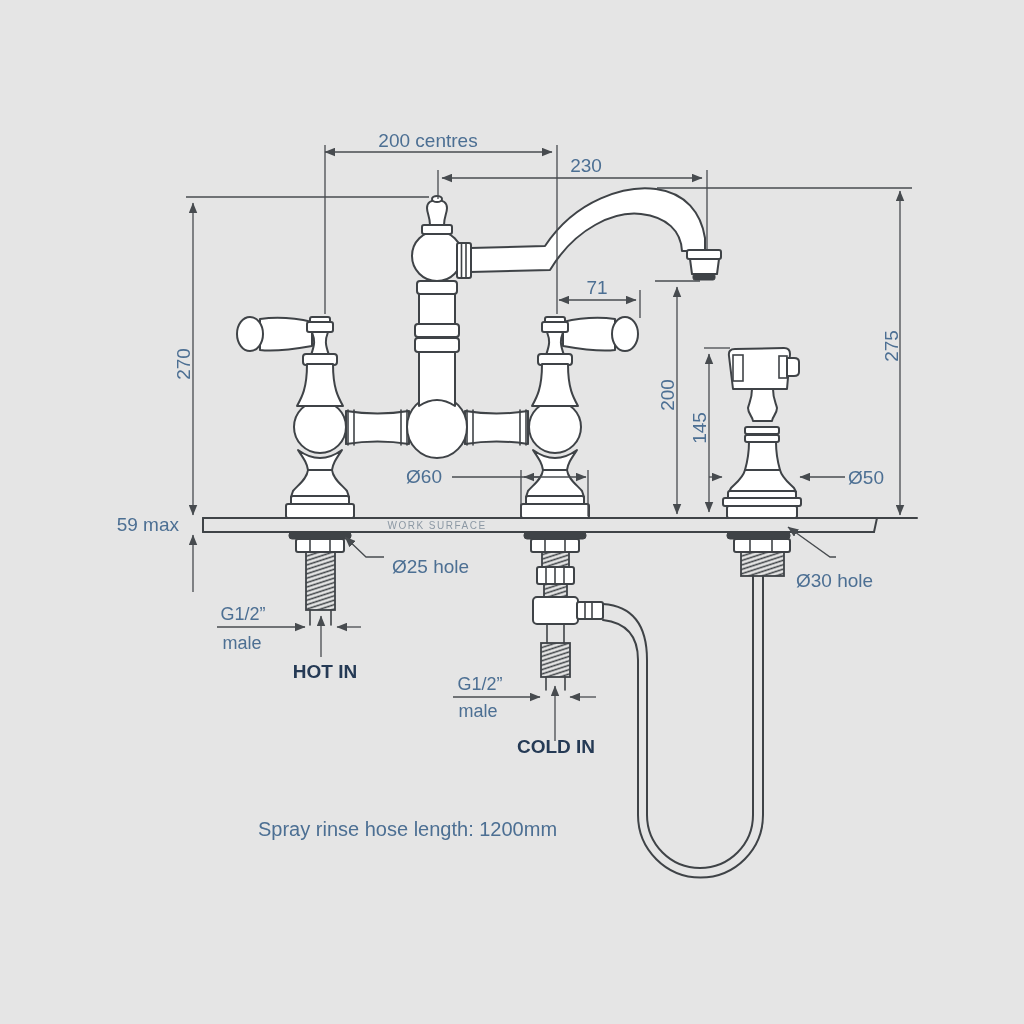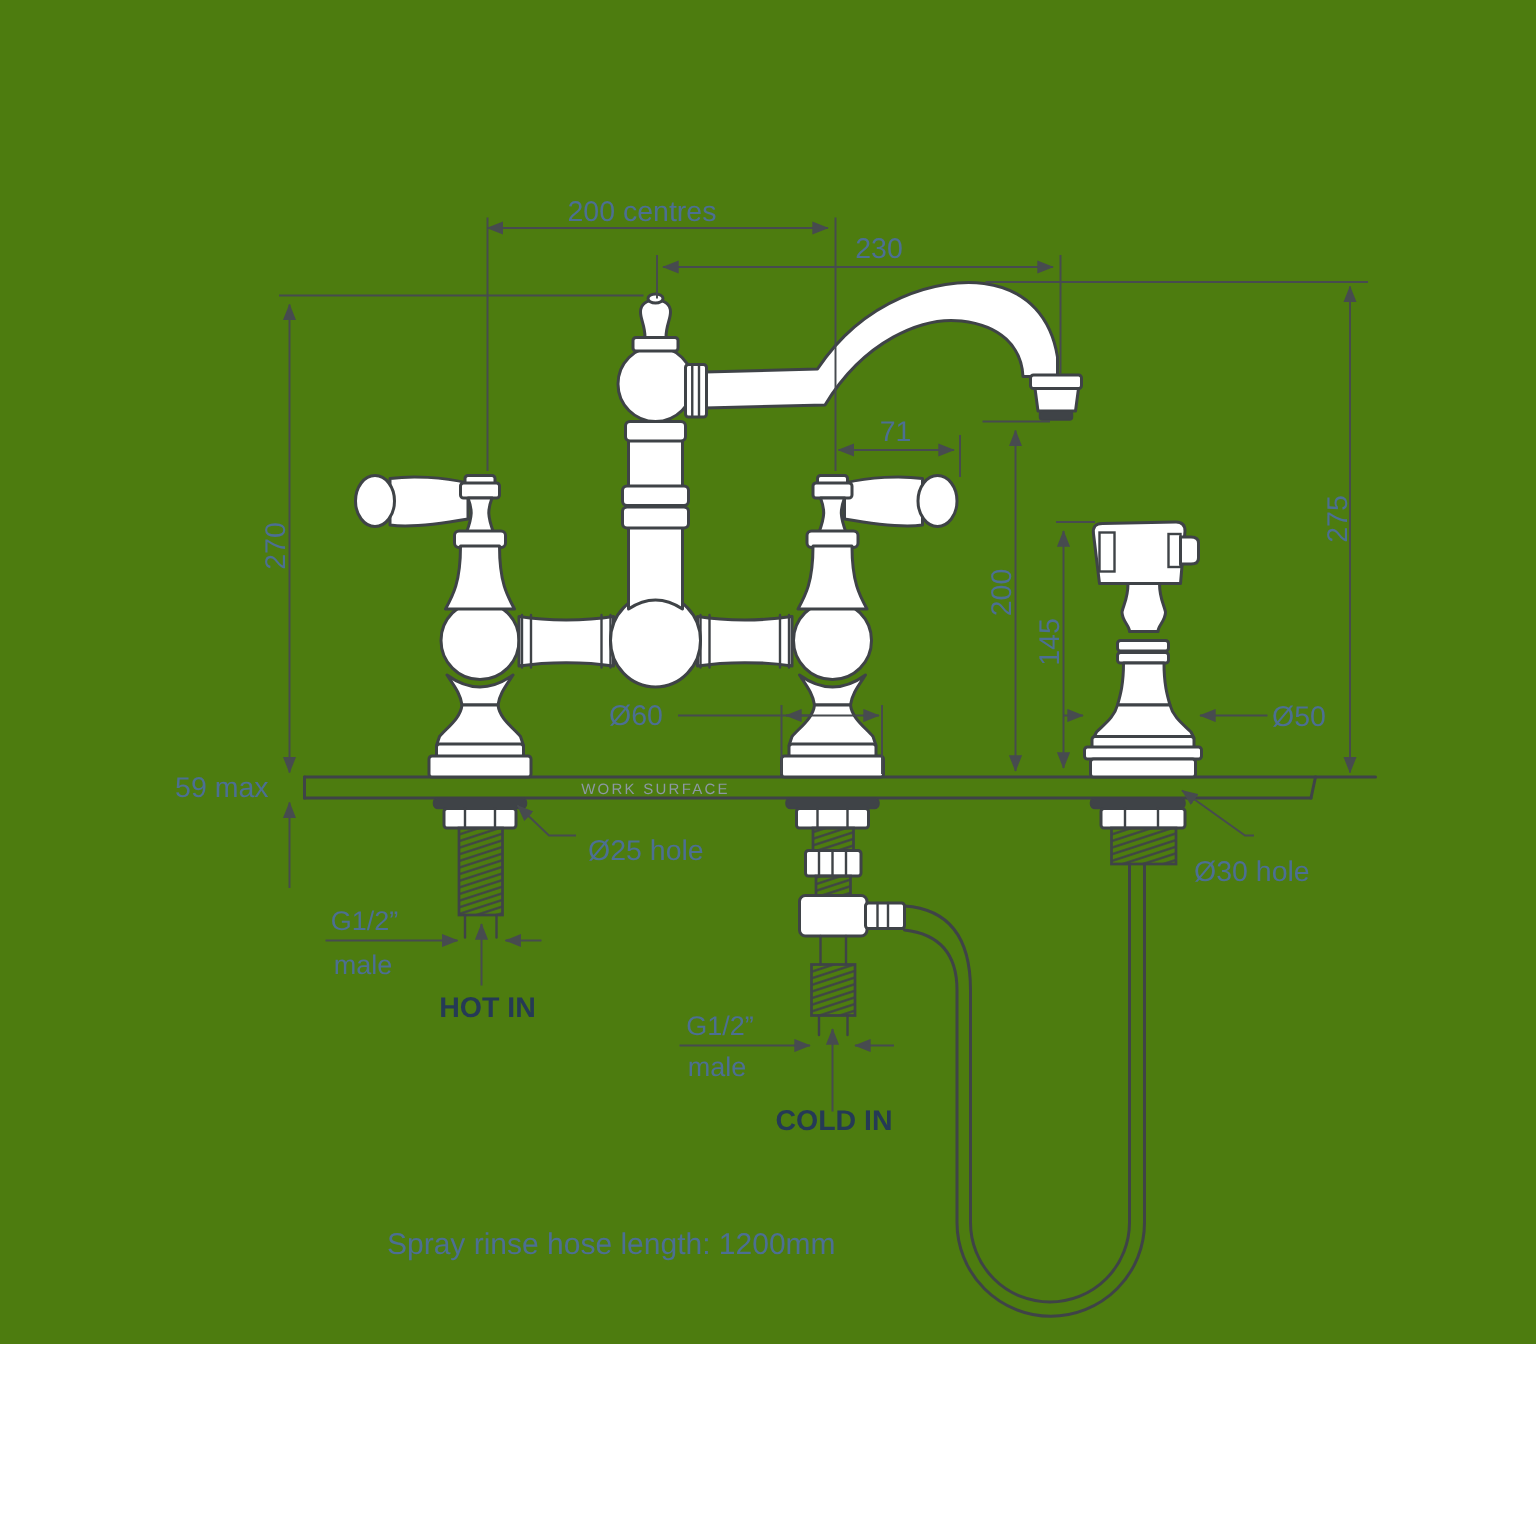--- a/index.html
+++ b/index.html
@@ -1,16 +1,16 @@
 <!DOCTYPE html>
 <html style="--line: #3f4347; --dimline: #474b4f; --dimtext: #4c6f93; --boldtext: #253a55; --surftext: #8c98a4;"><head>
 <meta charset="utf-8">
 <style>
   html,body{margin:0;padding:0;background:#fff;}
-  .stage{width:1024px;height:896px;background:#4d7c0f;position:relative;overflow:hidden;}
+  .stage{width:1024px;height:1024px;background:#e5e5e5;position:relative;overflow:hidden;}
   svg{display:block;}
   .ln  {stroke:var(--line);stroke-width:2;fill:none;stroke-linecap:round;stroke-linejoin:round;}
   .lnt {stroke:var(--line);stroke-width:1.6;fill:none;stroke-linecap:round;}
   .lnf {stroke:var(--line);stroke-width:2;fill:#ffffff;stroke-linejoin:round;}
   .ink {fill:var(--line);stroke:var(--line);stroke-width:1;}
   .dim {stroke:var(--dimline);stroke-width:1.3;fill:none;}
   .t   {font:19px "Liberation Sans",sans-serif;fill:var(--dimtext);}
   .tsm {font:18px "Liberation Sans",sans-serif;fill:var(--dimtext);}
   .tb  {font:bold 19px "Liberation Sans",sans-serif;fill:var(--boldtext);}
   .tws {font:10px "Liberation Sans",sans-serif;fill:var(--surftext);letter-spacing:1.5px;}

